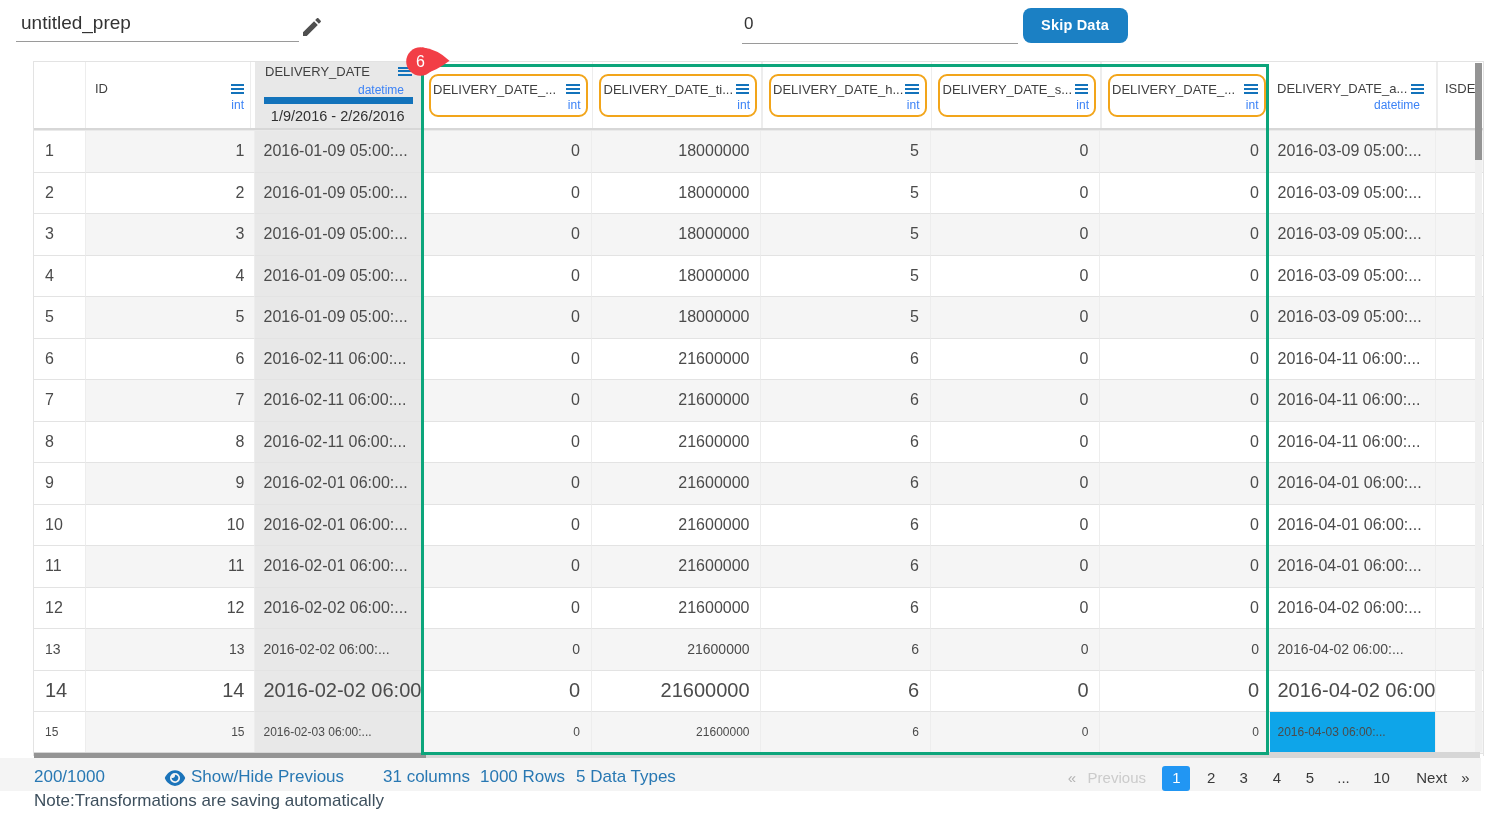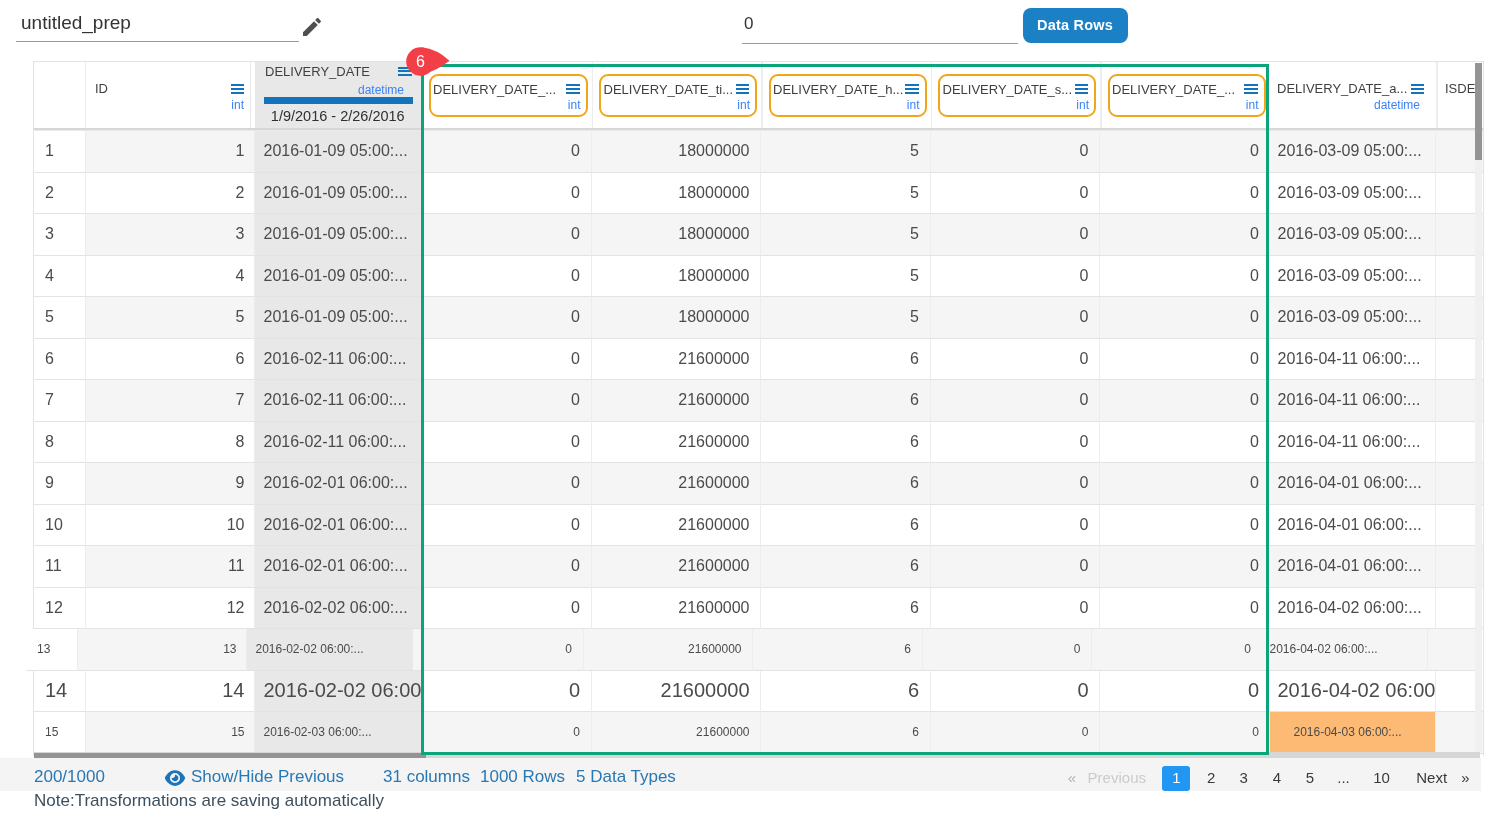--- a/index.html
+++ b/index.html
@@ -9,21 +9,21 @@
 .hdrtitle { position:absolute; font-size:13px; color:#3f3f3f; white-space:nowrap; line-height:1.25; }
 </style></head>
 <body>
 <div class="abs" style="left:21px;top:12px;font-size:19px;color:#333;">untitled_prep</div>
 <div class="abs" style="left:16px;top:40.5px;width:283px;height:1.5px;background:#9a9a9a;"></div>
 <svg class="abs" style="left:299.5px;top:14.5px;" width="24" height="24" viewBox="0 0 24 24" fill="#4f4f4f">
     <path d="M3 17.25V21h3.75L17.81 9.94l-3.75-3.75L3 17.25zM20.71 7.04c.39-.39.39-1.02 0-1.41l-2.34-2.34c-.39-.39-1.02-.39-1.41 0l-1.83 1.83 3.75 3.75 1.83-1.83z"></path>
   </svg>
 <div class="abs" style="left:744px;top:14px;font-size:17px;color:#333;">0</div>
 <div class="abs" style="left:742px;top:42.5px;width:276px;height:1.5px;background:#9a9a9a;"></div>
-<div class="abs" style="left:1022.5px;top:8px;width:105px;height:34.5px;background:#1b80c4;border-radius:8px;color:#fff;font-size:14.5px;font-weight:bold;text-align:center;line-height:34.5px;letter-spacing:0.2px;">Data Rows</div>
+<div class="abs" style="left:1022.5px;top:8px;width:105px;height:34.5px;background:#1b80c4;border-radius:8px;color:#fff;font-size:14.5px;font-weight:bold;text-align:center;line-height:34.5px;letter-spacing:0.2px;">Skip Data</div>
 <div class="abs" style="left:33px;top:61px;width:1451px;height:695px;border:1px solid #e3e3e3;border-bottom:none;"></div>
 <div class="abs" style="left:254.5px;top:62px;width:166.5px;height:69px;background:#e8e8e8;"></div>
 <div class="abs" style="left:84.5px;top:62px;width:1.5px;height:68px;background:#ededed;"></div>
 <div class="abs" style="left:249.5px;top:62px;width:1.5px;height:68px;background:#ededed;"></div>
 <div class="abs" style="left:591.5px;top:62px;width:1.5px;height:68px;background:#ededed;"></div>
 <div class="abs" style="left:761px;top:62px;width:1.5px;height:68px;background:#ededed;"></div>
 <div class="abs" style="left:930.5px;top:62px;width:1.5px;height:68px;background:#ededed;"></div>
 <div class="abs" style="left:1100px;top:62px;width:1.5px;height:68px;background:#ededed;"></div>
 <div class="abs" style="left:1436px;top:62px;width:1.5px;height:68px;background:#ededed;"></div>
 <div class="abs" style="left:34px;top:128px;width:1449px;height:2px;background:#d7d7d7;"></div>
@@ -231,21 +231,21 @@
 <div style="position:absolute;left:50.5px;top:0;width:170.0px;height:41.5px;background:#ffffff;border-bottom:1.5px solid #e3e3e3;display:flex;align-items:center;justify-content:flex-end;padding-left:9px;padding-right:9px;white-space:nowrap;overflow:hidden;border-right:1px solid #ededed;border-left:1px solid #ededed;">12</div>
 <div style="position:absolute;left:220.5px;top:0;width:166.5px;height:41.5px;background:#e8e8e8;border-bottom:1.5px solid #e3e3e3;display:flex;align-items:center;justify-content:flex-start;padding-left:9px;padding-right:10.5px;white-space:nowrap;overflow:hidden;">2016-02-02 06:00:...</div>
 <div style="position:absolute;left:387px;top:0;width:170.5px;height:41.5px;background:#ffffff;border-bottom:1.5px solid #e3e3e3;display:flex;align-items:center;justify-content:flex-end;padding-left:9px;padding-right:10.5px;white-space:nowrap;overflow:hidden;border-right:1px solid #ededed;">0</div>
 <div style="position:absolute;left:557.5px;top:0;width:169.5px;height:41.5px;background:#ffffff;border-bottom:1.5px solid #e3e3e3;display:flex;align-items:center;justify-content:flex-end;padding-left:9px;padding-right:10.5px;white-space:nowrap;overflow:hidden;border-right:1px solid #ededed;">21600000</div>
 <div style="position:absolute;left:727px;top:0;width:169.5px;height:41.5px;background:#ffffff;border-bottom:1.5px solid #e3e3e3;display:flex;align-items:center;justify-content:flex-end;padding-left:9px;padding-right:10.5px;white-space:nowrap;overflow:hidden;border-right:1px solid #ededed;">6</div>
 <div style="position:absolute;left:896.5px;top:0;width:169.5px;height:41.5px;background:#ffffff;border-bottom:1.5px solid #e3e3e3;display:flex;align-items:center;justify-content:flex-end;padding-left:9px;padding-right:10.5px;white-space:nowrap;overflow:hidden;border-right:1px solid #ededed;">0</div>
 <div style="position:absolute;left:1066px;top:0;width:169.5px;height:41.5px;background:#ffffff;border-bottom:1.5px solid #e3e3e3;display:flex;align-items:center;justify-content:flex-end;padding-left:9px;padding-right:10.5px;white-space:nowrap;overflow:hidden;">0</div>
 <div style="position:absolute;left:1235.5px;top:0;width:166.5px;height:41.5px;background:#ffffff;border-bottom:1.5px solid #e3e3e3;display:flex;align-items:center;justify-content:flex-start;padding-left:8px;padding-right:10.5px;white-space:nowrap;overflow:hidden;border-right:1px solid #ededed;">2016-04-02 06:00:...</div>
 <div style="position:absolute;left:1402px;top:0;width:47px;height:41.5px;background:#ffffff;border-bottom:1.5px solid #e3e3e3;display:flex;align-items:center;justify-content:flex-start;padding-left:9px;padding-right:10.5px;white-space:nowrap;overflow:hidden;"></div>
 </div>
-<div class="abs" style="left:26px;top:629.0px;width:1449px;height:41.5px;font-size:12px;color:#4b4b4b;">
+<div class="abs" style="left:34px;top:629.0px;width:1449px;height:41.5px;font-size:14px;color:#4b4b4b;">
 <div style="position:absolute;left:0px;top:0;width:50.5px;height:41.5px;background:#ffffff;border-bottom:1.5px solid #e3e3e3;display:flex;align-items:center;justify-content:flex-start;padding-left:11px;padding-right:10.5px;white-space:nowrap;overflow:hidden;">13</div>
 <div style="position:absolute;left:50.5px;top:0;width:170.0px;height:41.5px;background:#f5f5f5;border-bottom:1.5px solid #e3e3e3;display:flex;align-items:center;justify-content:flex-end;padding-left:9px;padding-right:9px;white-space:nowrap;overflow:hidden;border-right:1px solid #ededed;border-left:1px solid #ededed;">13</div>
 <div style="position:absolute;left:220.5px;top:0;width:166.5px;height:41.5px;background:#e8e8e8;border-bottom:1.5px solid #e3e3e3;display:flex;align-items:center;justify-content:flex-start;padding-left:9px;padding-right:10.5px;white-space:nowrap;overflow:hidden;">2016-02-02 06:00:...</div>
 <div style="position:absolute;left:387px;top:0;width:170.5px;height:41.5px;background:#f5f5f5;border-bottom:1.5px solid #e3e3e3;display:flex;align-items:center;justify-content:flex-end;padding-left:9px;padding-right:10.5px;white-space:nowrap;overflow:hidden;border-right:1px solid #ededed;">0</div>
 <div style="position:absolute;left:557.5px;top:0;width:169.5px;height:41.5px;background:#f5f5f5;border-bottom:1.5px solid #e3e3e3;display:flex;align-items:center;justify-content:flex-end;padding-left:9px;padding-right:10.5px;white-space:nowrap;overflow:hidden;border-right:1px solid #ededed;">21600000</div>
 <div style="position:absolute;left:727px;top:0;width:169.5px;height:41.5px;background:#f5f5f5;border-bottom:1.5px solid #e3e3e3;display:flex;align-items:center;justify-content:flex-end;padding-left:9px;padding-right:10.5px;white-space:nowrap;overflow:hidden;border-right:1px solid #ededed;">6</div>
 <div style="position:absolute;left:896.5px;top:0;width:169.5px;height:41.5px;background:#f5f5f5;border-bottom:1.5px solid #e3e3e3;display:flex;align-items:center;justify-content:flex-end;padding-left:9px;padding-right:10.5px;white-space:nowrap;overflow:hidden;border-right:1px solid #ededed;">0</div>
 <div style="position:absolute;left:1066px;top:0;width:169.5px;height:41.5px;background:#f5f5f5;border-bottom:1.5px solid #e3e3e3;display:flex;align-items:center;justify-content:flex-end;padding-left:9px;padding-right:10.5px;white-space:nowrap;overflow:hidden;">0</div>
 <div style="position:absolute;left:1235.5px;top:0;width:166.5px;height:41.5px;background:#f5f5f5;border-bottom:1.5px solid #e3e3e3;display:flex;align-items:center;justify-content:flex-start;padding-left:8px;padding-right:10.5px;white-space:nowrap;overflow:hidden;border-right:1px solid #ededed;">2016-04-02 06:00:...</div>
 <div style="position:absolute;left:1402px;top:0;width:47px;height:41.5px;background:#f5f5f5;border-bottom:1.5px solid #e3e3e3;display:flex;align-items:center;justify-content:flex-start;padding-left:9px;padding-right:10.5px;white-space:nowrap;overflow:hidden;"></div>
@@ -264,21 +264,21 @@
 </div>
 <div class="abs" style="left:34px;top:712.0px;width:1449px;height:41.5px;font-size:12px;color:#4b4b4b;">
 <div style="position:absolute;left:0px;top:0;width:50.5px;height:41.5px;background:#ffffff;border-bottom:1.5px solid #e3e3e3;display:flex;align-items:center;justify-content:flex-start;padding-left:11px;padding-right:10.5px;white-space:nowrap;overflow:hidden;">15</div>
 <div style="position:absolute;left:50.5px;top:0;width:170.0px;height:41.5px;background:#f5f5f5;border-bottom:1.5px solid #e3e3e3;display:flex;align-items:center;justify-content:flex-end;padding-left:9px;padding-right:9px;white-space:nowrap;overflow:hidden;border-right:1px solid #ededed;border-left:1px solid #ededed;">15</div>
 <div style="position:absolute;left:220.5px;top:0;width:166.5px;height:41.5px;background:#e8e8e8;border-bottom:1.5px solid #e3e3e3;display:flex;align-items:center;justify-content:flex-start;padding-left:9px;padding-right:19px;white-space:nowrap;overflow:hidden;">2016-02-03 06:00:...</div>
 <div style="position:absolute;left:387px;top:0;width:170.5px;height:41.5px;background:#f5f5f5;border-bottom:1.5px solid #e3e3e3;display:flex;align-items:center;justify-content:flex-end;padding-left:9px;padding-right:10.5px;white-space:nowrap;overflow:hidden;border-right:1px solid #ededed;">0</div>
 <div style="position:absolute;left:557.5px;top:0;width:169.5px;height:41.5px;background:#f5f5f5;border-bottom:1.5px solid #e3e3e3;display:flex;align-items:center;justify-content:flex-end;padding-left:9px;padding-right:10.5px;white-space:nowrap;overflow:hidden;border-right:1px solid #ededed;">21600000</div>
 <div style="position:absolute;left:727px;top:0;width:169.5px;height:41.5px;background:#f5f5f5;border-bottom:1.5px solid #e3e3e3;display:flex;align-items:center;justify-content:flex-end;padding-left:9px;padding-right:10.5px;white-space:nowrap;overflow:hidden;border-right:1px solid #ededed;">6</div>
 <div style="position:absolute;left:896.5px;top:0;width:169.5px;height:41.5px;background:#f5f5f5;border-bottom:1.5px solid #e3e3e3;display:flex;align-items:center;justify-content:flex-end;padding-left:9px;padding-right:10.5px;white-space:nowrap;overflow:hidden;border-right:1px solid #ededed;">0</div>
 <div style="position:absolute;left:1066px;top:0;width:169.5px;height:41.5px;background:#f5f5f5;border-bottom:1.5px solid #e3e3e3;display:flex;align-items:center;justify-content:flex-end;padding-left:9px;padding-right:10.5px;white-space:nowrap;overflow:hidden;">0</div>
-<div style="position:absolute;left:1235.5px;top:0;width:166.5px;height:41.5px;background:#fdba74;border-bottom:1.5px solid #e3e3e3;display:flex;align-items:center;justify-content:flex-start;padding-left:24px;padding-right:10.5px;white-space:nowrap;overflow:hidden;border-right:1px solid #ededed;">2016-04-03 06:00:...</div>
+<div style="position:absolute;left:1235.5px;top:0;width:166.5px;height:41.5px;background:#0ea5e9;border-bottom:1.5px solid #e3e3e3;display:flex;align-items:center;justify-content:flex-start;padding-left:8px;padding-right:10.5px;white-space:nowrap;overflow:hidden;border-right:1px solid #ededed;">2016-04-03 06:00:...</div>
 <div style="position:absolute;left:1402px;top:0;width:47px;height:41.5px;background:#f5f5f5;border-bottom:1.5px solid #e3e3e3;display:flex;align-items:center;justify-content:flex-start;padding-left:9px;padding-right:10.5px;white-space:nowrap;overflow:hidden;"></div>
 </div>
 <div class="abs" style="left:34px;top:752px;width:1446px;height:5.5px;background:#d6d6d6;"></div>
 <div class="abs" style="left:34px;top:752.5px;width:392px;height:5px;background:#949494;"></div>
 <div class="abs" style="left:1475px;top:63px;width:6.5px;height:689px;background:#f0f0f0;"></div>
 <div class="abs" style="left:1475px;top:63px;width:6.5px;height:97px;background:#949494;"></div>
 <div class="abs" style="left:420.5px;top:64px;width:848px;height:691px;border:3px solid #0ca57b;"></div>
 <svg class="abs" style="left:404px;top:45px;" width="48" height="34" viewBox="0 0 48 34">
 <circle cx="16.5" cy="16.5" r="14.3" fill="#f23e46"></circle>
 <path d="M18 2.6 Q33 4 45.5 15.8 Q33 25.5 21 28.5 Z" fill="#f23e46"></path>

